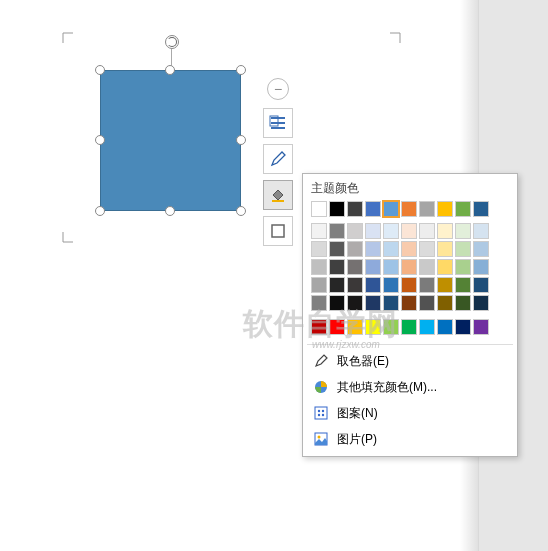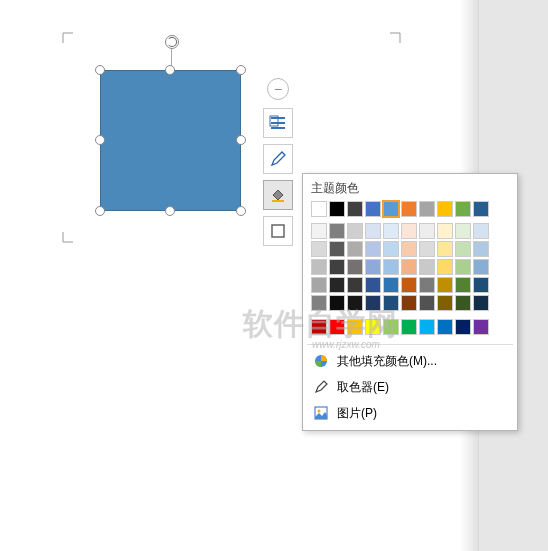--- a/index.html
+++ b/index.html
@@ -309,34 +309,46 @@
         <div class="swatch" style="background: rgb(0, 32, 96);"></div>
         <div class="swatch" style="background: rgb(112, 48, 160);"></div>
       </div>
   </div>
 
   <div class="sep"></div>
 
   <div class="popup-row">
     <span class="ricon">
       <svg width="16" height="16">
+          <path d="M3 13 L5 8 L11 2 L14 5 L8 11 Z" fill="none" stroke="#444" stroke-width="1.2"></path>
+        </svg>
+    </span>
+    <span>取色器(E)</span>
+  </div>
+  <div class="popup-row">
+    <span class="ricon">
+      <svg width="16" height="16">
           <circle cx="8" cy="8" r="6" fill="#4a89d8"></circle>
           <path d="M8 2 A6 6 0 0 1 14 8 L8 8 Z" fill="#f0b000"></path>
           <path d="M8 14 A6 6 0 0 1 2 8 L8 8 Z" fill="#6ab04a"></path>
         </svg>
     </span>
     <span>其他填充颜色(M)...</span>
   </div>
   <div class="popup-row">
     <span class="ricon">
       <svg width="16" height="16">
-          <path d="M3 13 L5 8 L11 2 L14 5 L8 11 Z" fill="none" stroke="#444" stroke-width="1.2"></path>
+          <rect x="2" y="2" width="12" height="12" fill="#fff" stroke="#36c"></rect>
+          <circle cx="6" cy="6" r="1.2" fill="#36c"></circle>
+          <circle cx="10" cy="6" r="1.2" fill="#36c"></circle>
+          <circle cx="6" cy="10" r="1.2" fill="#36c"></circle>
+          <circle cx="10" cy="10" r="1.2" fill="#36c"></circle>
         </svg>
     </span>
-    <span>取色器(E)</span>
+    <span>图案(N)</span>
   </div>
   <div class="popup-row">
     <span class="ricon">
       <svg width="16" height="16">
           <rect x="2" y="2" width="12" height="12" fill="#fff" stroke="#36c"></rect>
           <circle cx="6" cy="6" r="1.5" fill="#f0b000"></circle>
           <path d="M2 12 L6 8 L9 11 L12 7 L14 10 V14 H2 Z" fill="#4a89d8"></path>
         </svg>
     </span>
     <span>图片(P)</span>

